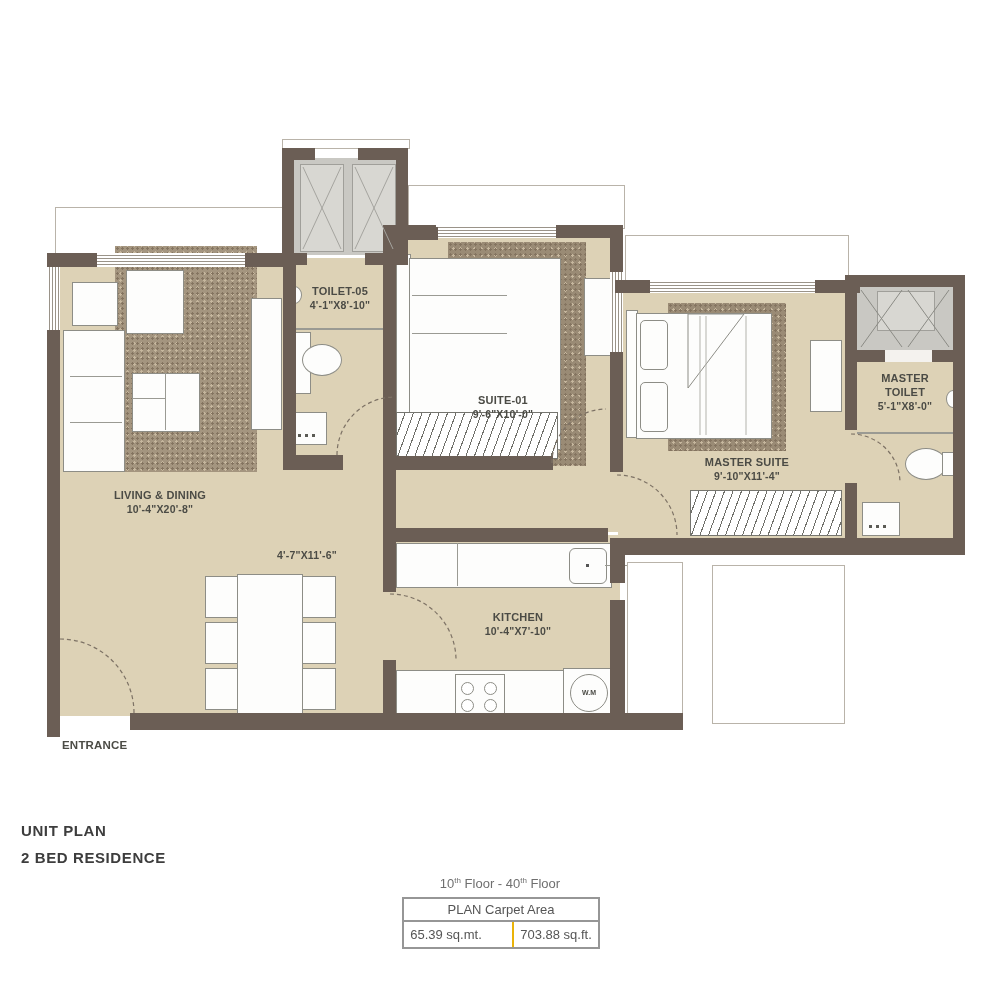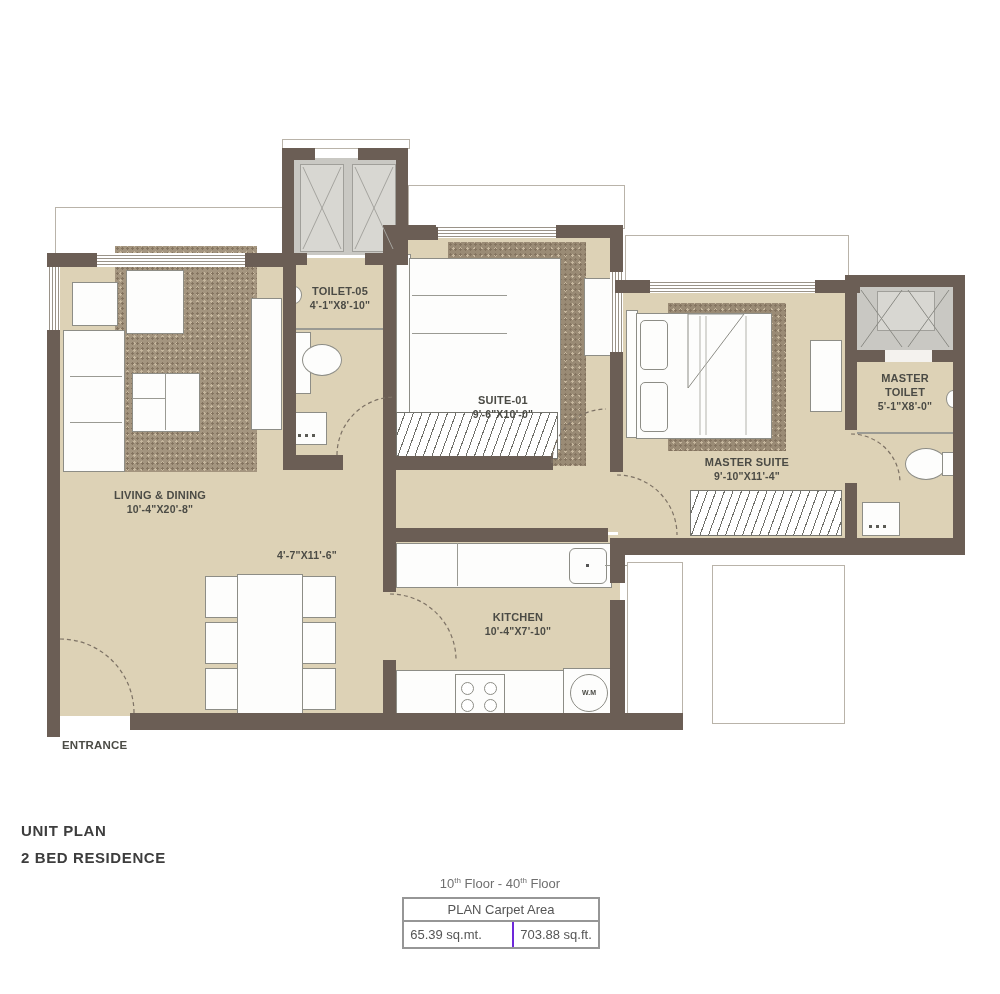--- a/index.html
+++ b/index.html
@@ -31,21 +31,21 @@
   .lbl{position:absolute;font-size:11px;font-weight:bold;color:#4b4b45;text-align:center;line-height:14px;letter-spacing:.2px;}
   .lbl span{display:block;}
   .small{font-size:10.5px;}
   
   .f-title{position:absolute;width:100%;font-weight:bold;font-size:15px;color:#3d3d3d;letter-spacing:.6px;margin-left:21px;}
   .f-sub{position:absolute;width:100%;text-align:center;font-size:13px;color:#6f6f6f;}
   .rera{position:absolute;left:402px;top:897px;width:194px;border:2px solid #969696;color:#555;font-size:13px;text-align:center;background:#fff;}
   .rera .hd{border-bottom:2px solid #969696;line-height:21px;}
   .rera .row{display:flex;line-height:25px;}
   .rera .row div{flex:1;}
-  .rera .row div+div{border-left:2px solid #6d28d9;margin-left:24px;}
+  .rera .row div+div{border-left:2px solid #eab308;margin-left:24px;}
   sup{font-size:8px;}
   svg.overlay{position:absolute;left:0;top:0;pointer-events:none;}
 </style>
 </head>
 <body>
 
 <div class="canvas">
 
   <div class="abs" style="left:0;top:0;width:1000px;height:760px;">
 

